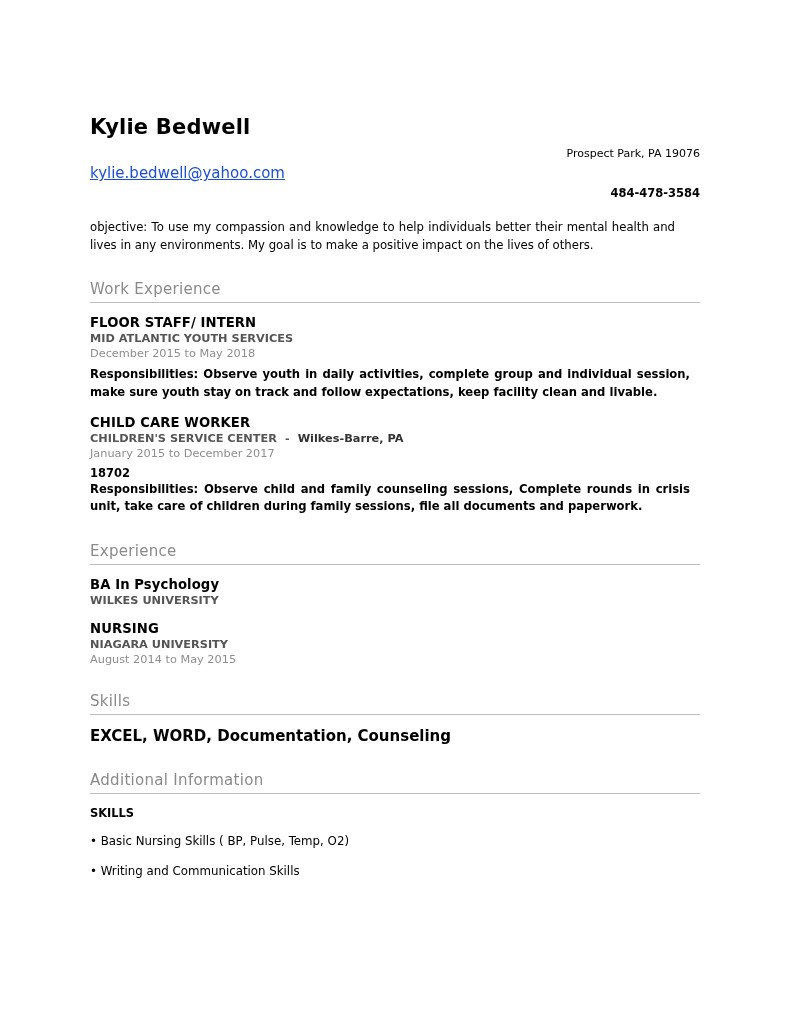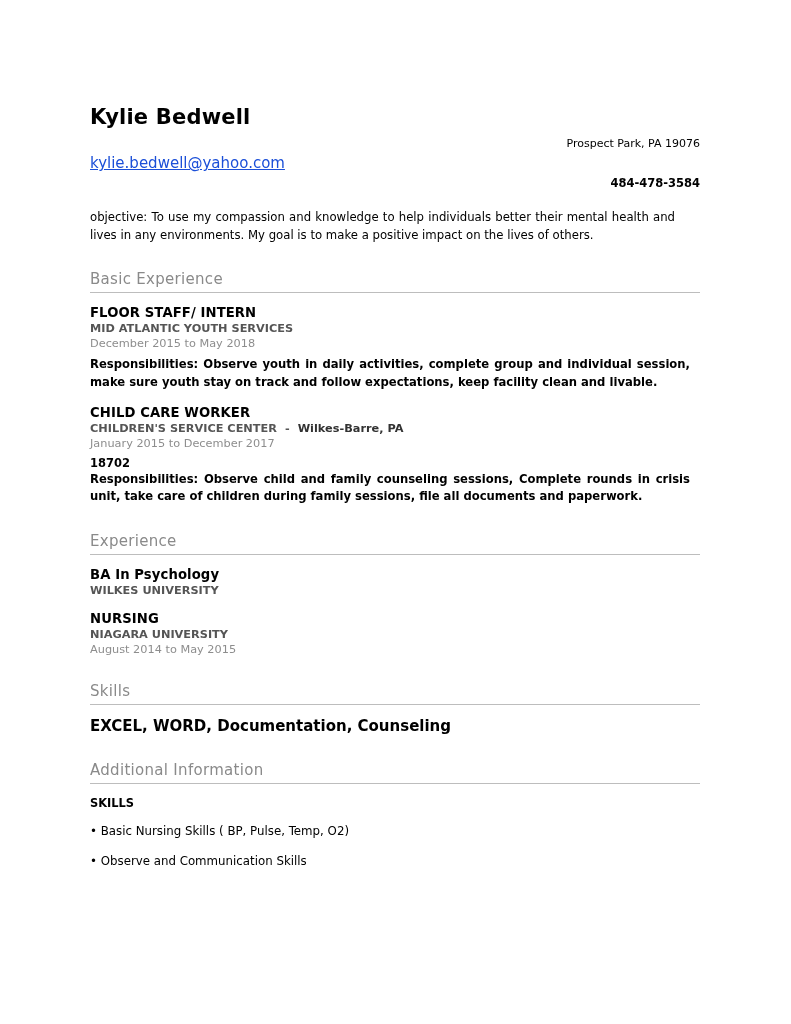--- a/index.html
+++ b/index.html
@@ -8,21 +8,21 @@
     background: #ffffff;
   }
   body {
     font-family: "DejaVu Sans", sans-serif;
     color: #000000;
   }
   .page {
     position: relative;
     width: 791px;
     height: 896px;
-    margin: 8px auto;
+    margin: 18px auto;
     background: #ffffff;
     box-sizing: border-box;
     overflow: hidden;
   }
   .sheet {
     position: absolute;
     left: 90px;
     top: 98px;
     width: 610px;
   }
@@ -148,21 +148,21 @@
 
     <div>
       <h1 class="name">Kylie Bedwell</h1>
       <div class="contact-line">Prospect Park, PA 19076</div>
       <div><a class="contact-email" href="#">kylie.bedwell@yahoo.com</a></div>
       <div class="contact-phone">484-478-3584</div>
       <div class="objective">objective: To use my compassion and knowledge to help individuals better their mental health and lives in any environments. My goal is to make a positive impact on the lives of others.</div>
     </div>
 
     <div class="section">
-      <div class="section-title">Basic Experience</div>
+      <div class="section-title">Work Experience</div>
       <div class="section-rule"></div>
 
       <div class="entry">
         <div class="entry-title">FLOOR STAFF/ INTERN</div>
         <div class="entry-org">MID ATLANTIC YOUTH SERVICES</div>
         <div class="entry-dates">December 2015 to May 2018</div>
         <div class="entry-desc">Responsibilities: Observe youth in daily activities, complete group and individual session, make sure youth stay on track and follow expectations, keep facility clean and livable.</div>
       </div>
 
       <div class="entry">
@@ -196,17 +196,17 @@
       <div class="section-title">Skills</div>
       <div class="section-rule"></div>
       <div class="skills-line">EXCEL, WORD, Documentation, Counseling</div>
     </div>
 
     <div class="section">
       <div class="section-title">Additional Information</div>
       <div class="section-rule"></div>
       <div class="addl-title">SKILLS</div>
       <div class="bullet">• Basic Nursing Skills ( BP, Pulse, Temp, O2)</div>
-      <div class="bullet">• Observe and Communication Skills</div>
+      <div class="bullet">• Writing and Communication Skills</div>
     </div>
 
   </div>
 </div>
 
 </body></html>

